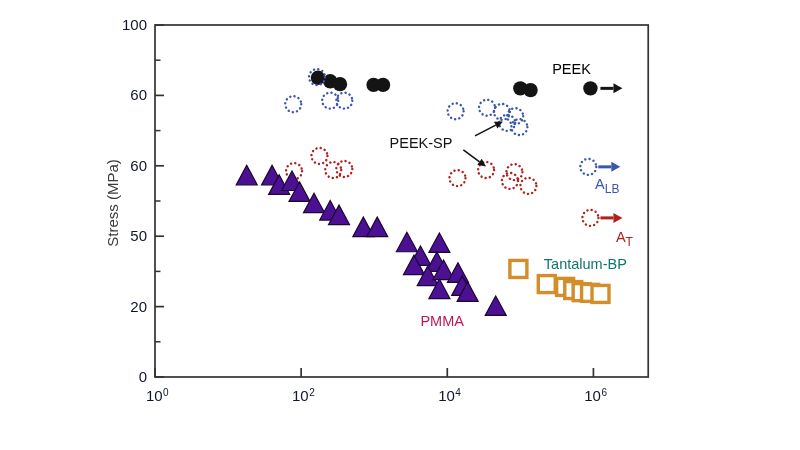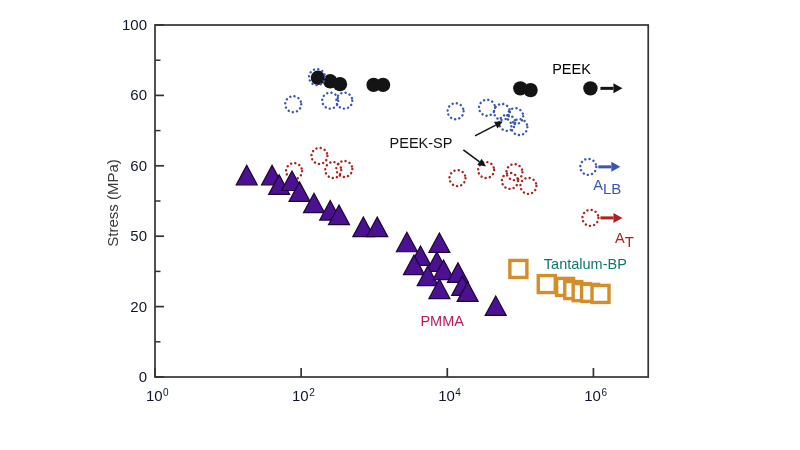--- a/index.html
+++ b/index.html
@@ -28,21 +28,21 @@
     white-space:nowrap;
   }
   #ylabel{transform:translate(-50%,-50%) rotate(-90deg);}
   #xlabel{transform:translate(-50%,-50%);}
   .ann{
     position:absolute;
     font-size:14.5px;
     white-space:nowrap;
     transform:translate(-50%,-50%);
   }
-  .ann .subscript{font-size:15px;position:relative;top:4px;letter-spacing:0px;}
+  .ann .subscript{font-size:12px;position:relative;top:4px;letter-spacing:0px;}
 </style>
 </head>
 <body>
 
 <div id="figure">
 
   <svg id="plot-svg" width="800" height="450">
       <rect x="155" y="25" width="493.22249999999997" height="352" fill="none" stroke="#333333" stroke-width="1.7"></rect>
       <line x1="155" y1="377" x2="164" y2="377" stroke="#333333" stroke-width="1.7"></line>
       <line x1="155" y1="306.6" x2="164" y2="306.6" stroke="#333333" stroke-width="1.7"></line>

